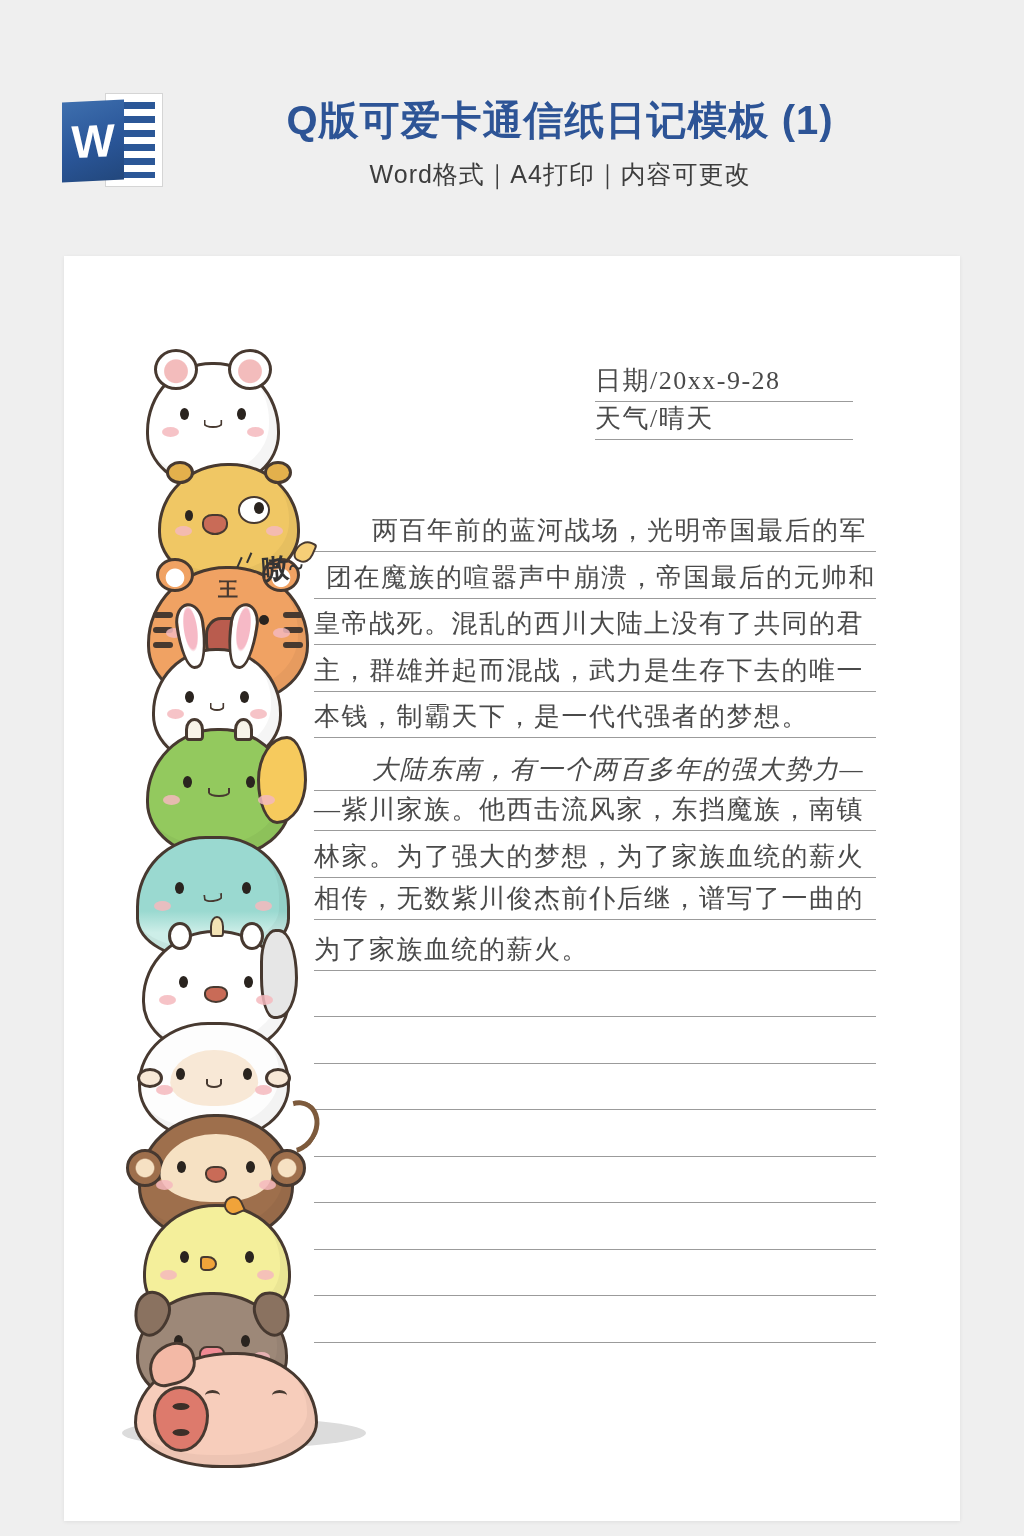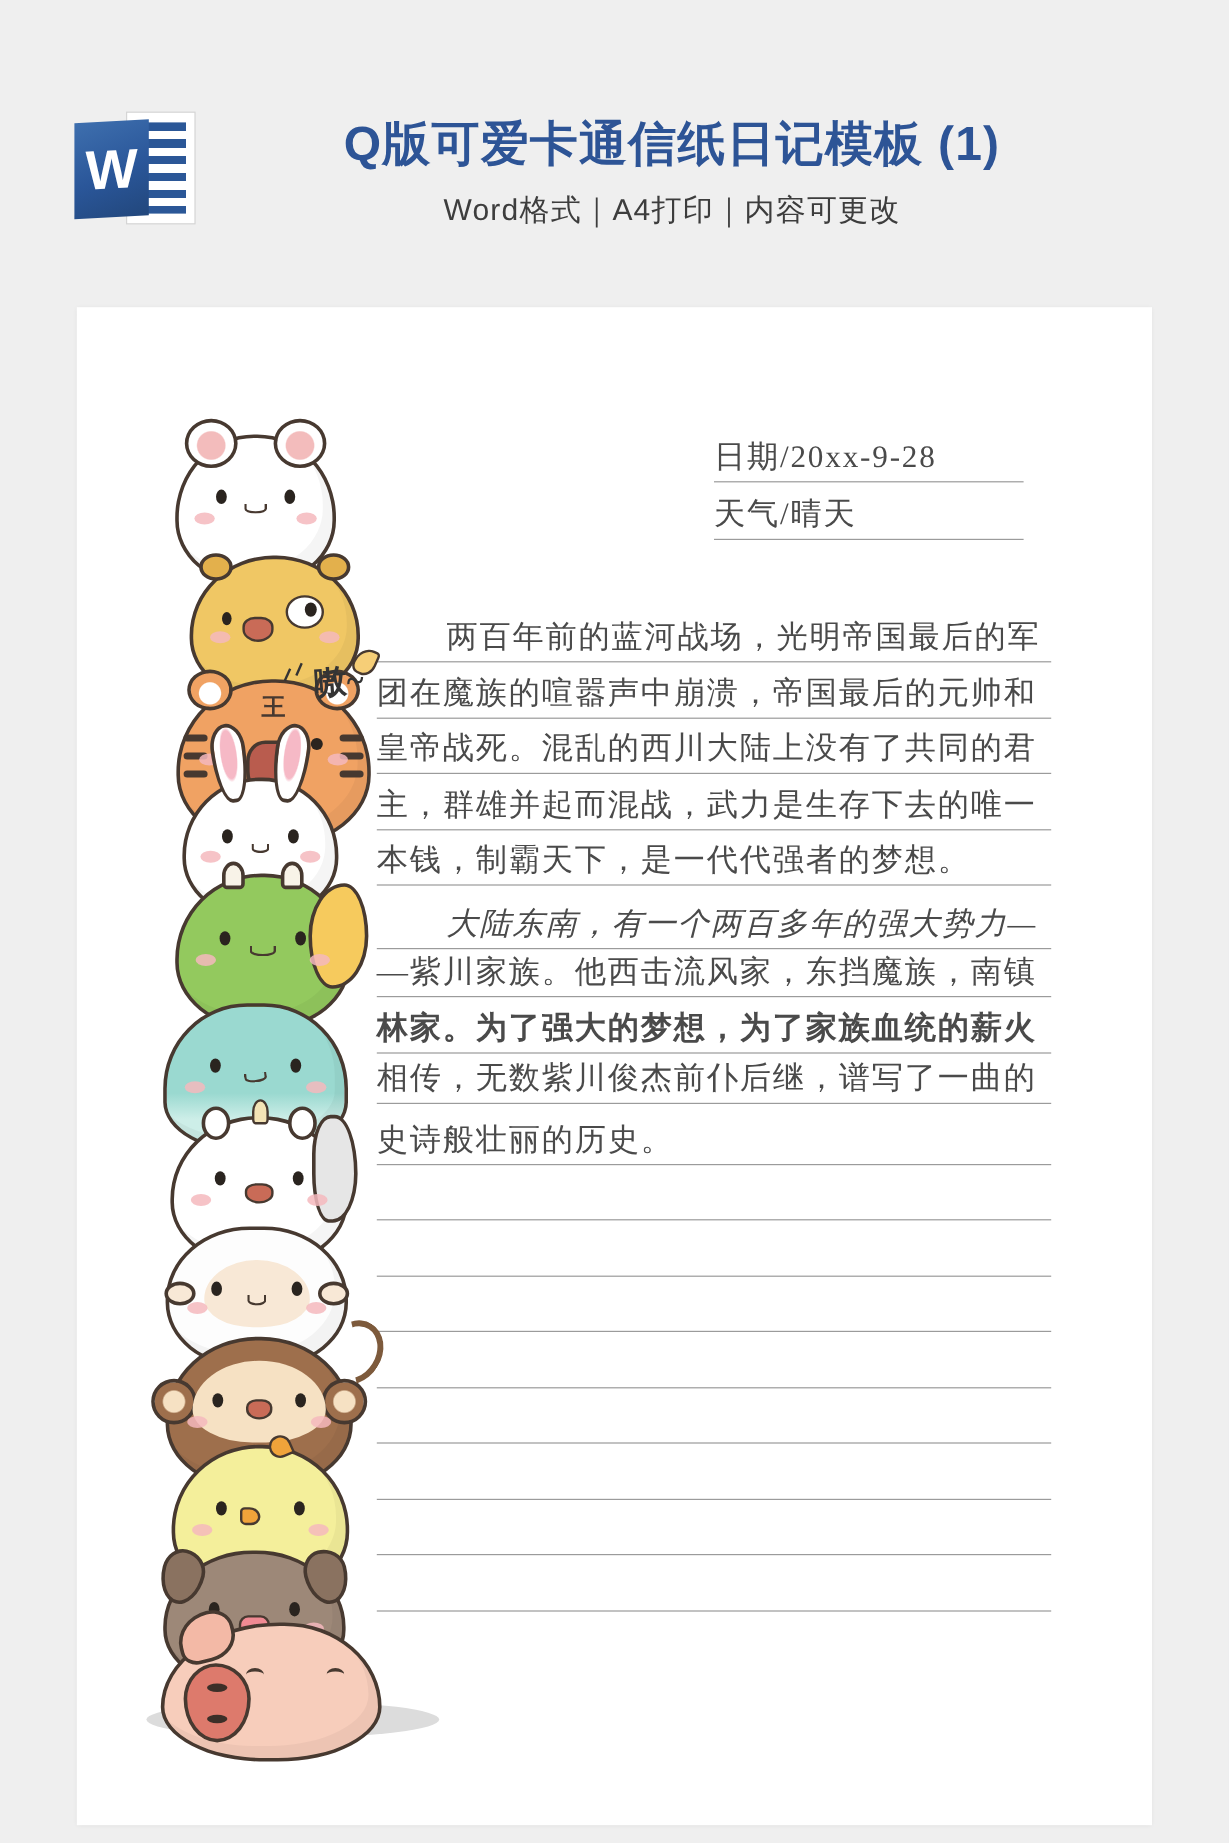--- a/index.html
+++ b/index.html
@@ -161,53 +161,53 @@
   </div>
   <div class="header-text">
     <div class="doc-title">Q版可爱卡通信纸日记模板 (1)</div>
     <div class="doc-subtitle">Word格式｜A4打印｜内容可更改</div>
   </div>
 
   <div class="page">
     <div class="meta-row" style="top:99px">
       <span class="hand">日期/20xx-9-28</span>
     </div>
-    <div class="meta-row" style="top:147px">
+    <div class="meta-row" style="top:137px">
       <span class="hand">天气/晴天</span>
     </div>
     <div id="rows-host">
         <div class="rule-row" style="top: 249px;">
           <span class="hand indent">两百年前的蓝河战场，光明帝国最后的军</span>
         </div>
-        <div class="rule-row" style="top: 295.5px;">
+        <div class="rule-row" style="top: 295.5px; justify-content: flex-end;">
           <span class="hand">团在魔族的喧嚣声中崩溃，帝国最后的元帅和</span>
         </div>
         <div class="rule-row" style="top: 342px;">
           <span class="hand">皇帝战死。混乱的西川大陆上没有了共同的君</span>
         </div>
         <div class="rule-row" style="top: 388.5px;">
           <span class="hand">主，群雄并起而混战，武力是生存下去的唯一</span>
         </div>
         <div class="rule-row" style="top: 435px;">
           <span class="hand">本钱，制霸天下，是一代代强者的梦想。</span>
         </div>
         <div class="rule-row" style="top: 488px; font-style: italic;">
           <span class="hand indent">大陆东南，有一个两百多年的强大势力—</span>
         </div>
         <div class="rule-row" style="top: 528px;">
           <span class="hand">—紫川家族。他西击流风家，东挡魔族，南镇</span>
         </div>
-        <div class="rule-row" style="top: 574.5px; font-weight: bold;">
+        <div class="rule-row" style="top: 574.5px;">
           <span class="hand">林家。为了强大的梦想，为了家族血统的薪火</span>
         </div>
         <div class="rule-row" style="top: 604px; margin-top: 13px;">
           <span class="hand">相传，无数紫川俊杰前仆后继，谱写了一曲的</span>
         </div>
         <div class="rule-row" style="top: 667.5px;">
-          <span class="hand">史诗般壮丽的历史。</span>
+          <span class="hand">为了家族血统的薪火。</span>
         </div>
         <div class="rule-row" style="top: 714px;"></div>
         <div class="rule-row" style="top: 760.5px;"></div>
         <div class="rule-row" style="top: 807px;"></div>
         <div class="rule-row" style="top: 853.5px;"></div>
         <div class="rule-row" style="top: 900px;"></div>
         <div class="rule-row" style="top: 946.5px;"></div>
         <div class="rule-row" style="top: 993px;"></div>
         <div class="rule-row" style="top: 1039.5px;"></div>
       </div>

